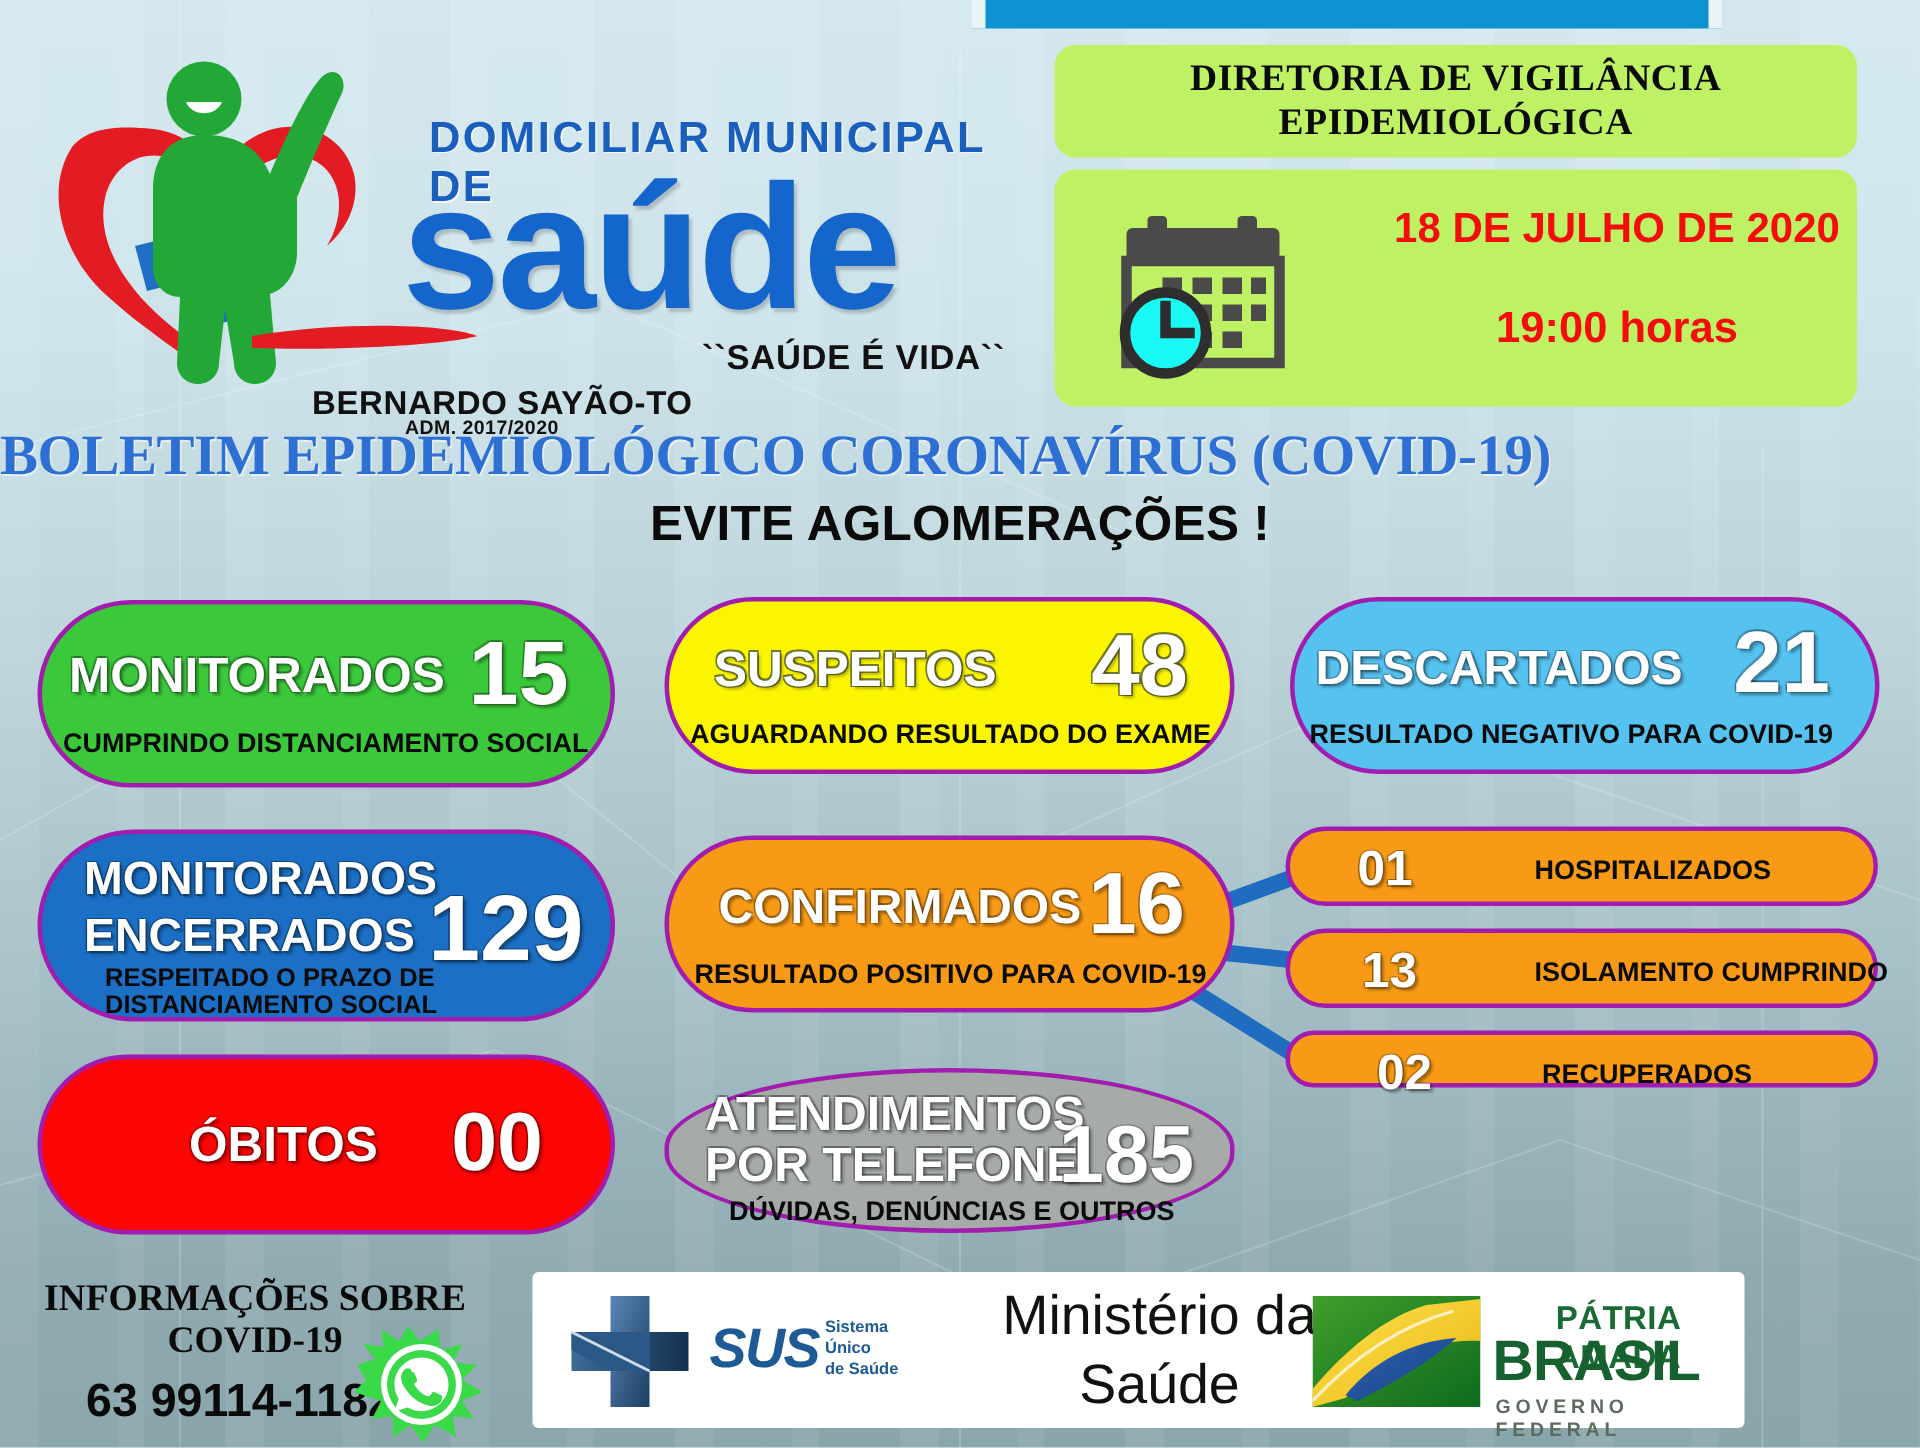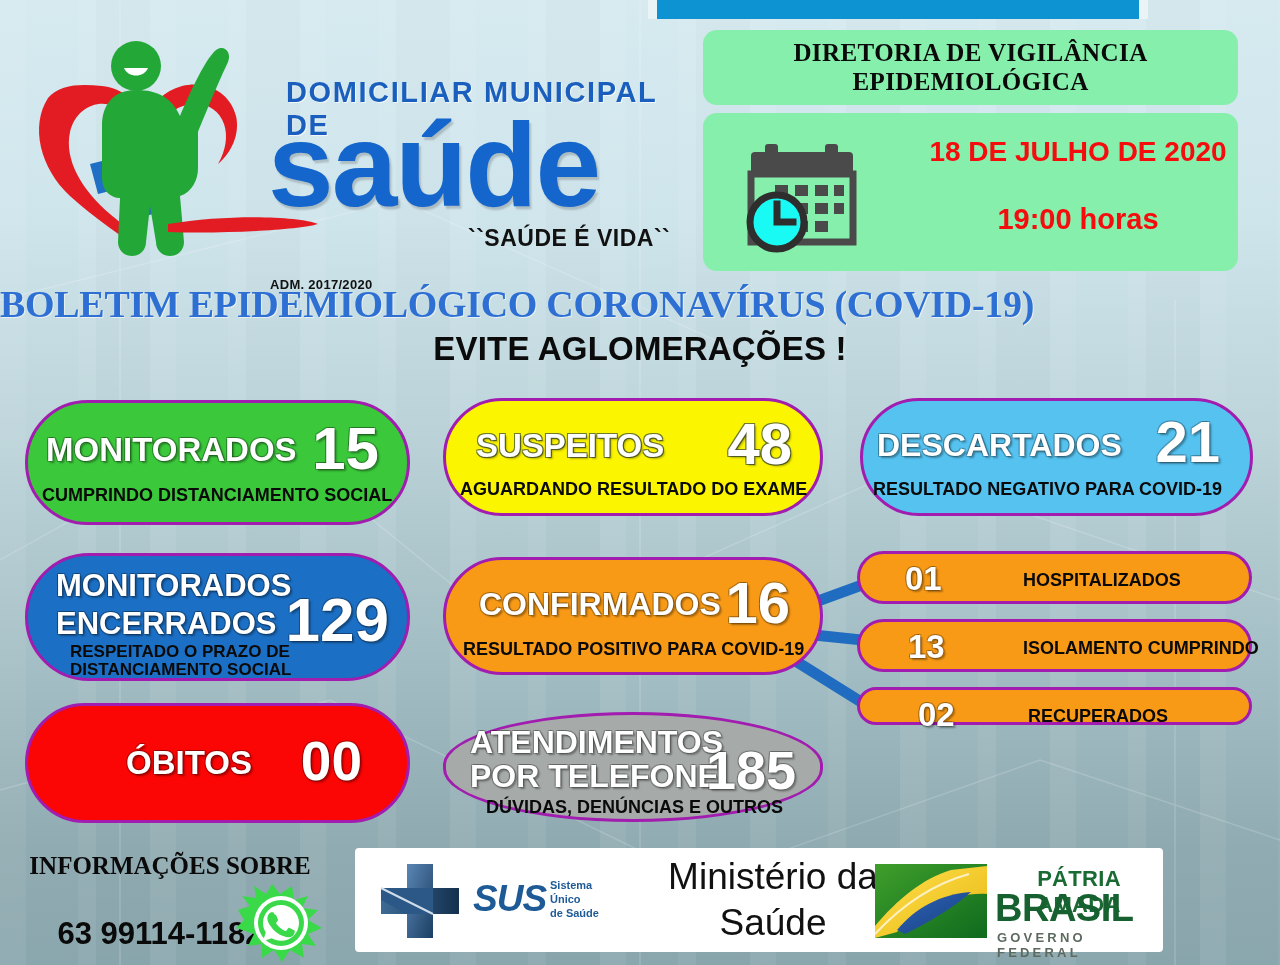--- a/index.html
+++ b/index.html
@@ -30,21 +30,21 @@
   .logo-line1{position:absolute;left:268px;top:48px;font-weight:bold;font-size:29px;color:#1a5fbd;
     letter-spacing:1.6px;text-shadow:1px 1px 0 rgba(255,255,255,.7);}
   .logo-saude{position:absolute;left:250px;top:78px;font-size:118px;font-weight:bold;color:#1566cc;
     line-height:1;letter-spacing:-2px;text-shadow:2px 3px 2px rgba(0,0,0,.18);}
   .logo-slogan{position:absolute;left:450px;top:197px;font-size:23px;font-weight:bold;color:#111;
     letter-spacing:.5px;}
   .logo-city{position:absolute;left:190px;top:228px;font-size:22px;font-weight:bold;color:#111;letter-spacing:.4px;}
   .logo-adm{position:absolute;left:252px;top:249px;font-size:13px;font-weight:bold;color:#111;letter-spacing:.3px;}
 
   
-  .hdr-box{position:absolute;background:#86efac;border-radius:14px;}
+  .hdr-box{position:absolute;background:#bef264;border-radius:14px;}
   .hdr-dept{left:703px;top:30px;width:535px;height:75px;display:flex;flex-direction:column;
     align-items:center;justify-content:center;}
   .hdr-dept span{font-family:"Liberation Serif",serif;font-weight:bold;font-size:25px;color:#0a0a0a;
     line-height:1.15;letter-spacing:.4px;}
   .hdr-date{left:703px;top:113px;width:535px;height:158px;}
   .cal-icon{position:absolute;left:40px;top:25px;}
   .date-text{position:absolute;left:225px;top:22px;width:300px;text-align:center;
     font-size:28px;font-weight:bold;color:#f50d0d;line-height:1.2;}
   .time-text{position:absolute;left:225px;top:90px;width:300px;text-align:center;
     font-size:29px;font-weight:bold;color:#f50d0d;}
@@ -133,20 +133,21 @@
                C214 24 206 16 198 22 C186 32 168 74 162 88 C154 70 140 62 118 62 Z"></path>
     </g>
 
     <path d="M106 40 C110 50 126 50 130 40 Z" fill="#ffffff"></path>
 
     <path d="M150 196 C210 186 280 188 300 196 C280 202 206 206 150 204 Z" fill="#e31b23"></path>
   </svg>
   <div class="logo-line1">DOMICILIAR MUNICIPAL DE</div>
   <div class="logo-saude">saúde</div>
   <div class="logo-slogan">``SAÚDE É VIDA``</div>
+  <div class="logo-city">BERNARDO SAYÃO-TO</div>
   <div class="logo-adm">ADM. 2017/2020</div>
 </div>
 
 <div class="hdr-box hdr-dept">
   <span>DIRETORIA DE VIGILÂNCIA</span>
   <span>EPIDEMIOLÓGICA</span>
 </div>
 
 <div class="hdr-box hdr-date">
   <svg class="cal-icon" width="150" height="118" viewBox="0 0 150 118">
@@ -253,20 +254,21 @@
   <div class="card-inner">
     <div class="c-title wt" style="left:24px;top:11px;font-size:32px;">ATENDIMENTOS</div>
     <div class="c-title wt" style="left:24px;top:45px;font-size:32px;">POR TELEFONE</div>
     <div class="c-num wt" style="right:24px;top:28px;font-size:54px;">185</div>
     <div class="c-sub" style="left:40px;top:83px;font-size:18px;">DÚVIDAS, DENÚNCIAS E OUTROS</div>
   </div>
 </div>
 
 <div class="foot-info">
   <div>INFORMAÇÕES SOBRE</div>
+  <div>COVID-19</div>
 </div>
 <div class="foot-phone">63 99114-1182</div>
 
 <div class="wa-wrap">
   <svg width="92" height="80" viewBox="0 0 92 80">
     <path fill="#3ad94a" d="M8 36 L2 26 L14 22 L6 12 L20 14 L18 2 L30 10 L36 0 L44 10 L56 2
       L58 16 L72 12 L66 24 L82 26 L72 36 L86 44 L72 50 L80 62 L66 60 L68 74 L54 66 L46 78
       L38 66 L26 74 L26 60 L12 62 L18 50 L0 44 Z"></path>
     <circle cx="45" cy="39" r="27" fill="#ffffff"></circle>
     <circle cx="45" cy="39" r="23" fill="#3ad94a"></circle>

